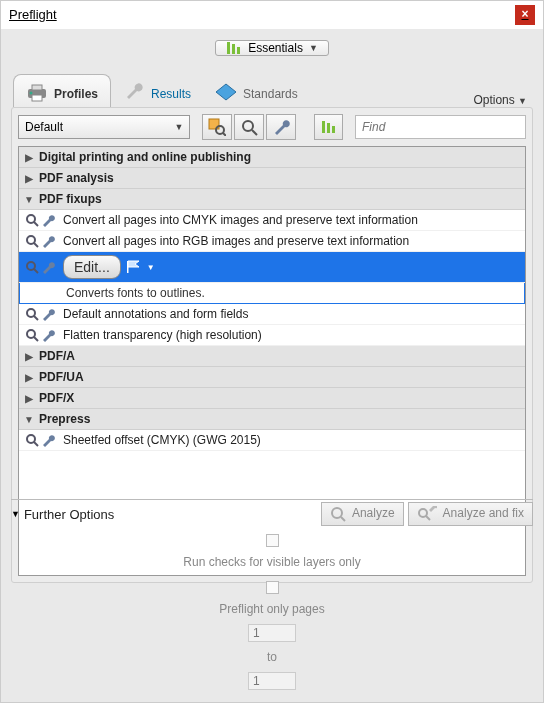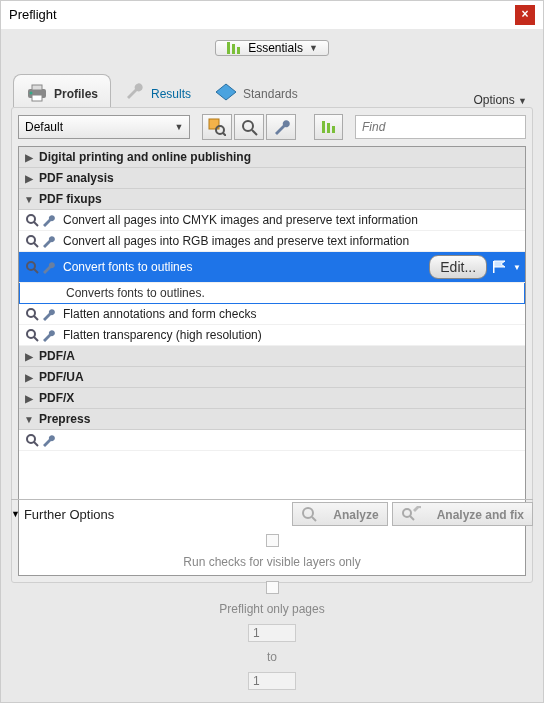--- a/index.html
+++ b/index.html
@@ -1,18 +1,18 @@
 <!DOCTYPE html>
 <html><head>
 <meta charset="utf-8">
 <style>
 * { box-sizing: border-box; margin: 0; padding: 0; font-family: "Segoe UI", Tahoma, sans-serif; font-size: 12px; }
 body { background: #fff; width: 544px; height: 703px; overflow: hidden; border: 1px solid #ccc; position: relative; }
 
-.titlebar { height: 28px; line-height: 28px; padding: 0 8px; background: #fff; display: flex; align-items: center; }
+.titlebar { height: 28px; line-height: 28px; padding: 0 8px; background: #fff; display: flex; align-items: center; text-decoration: underline; }
 .titlebar .title { flex: 1; font-size: 13px; }
 .close-btn { width: 20px; height: 20px; background: #c42b1c; color: #fff; text-align: center; line-height: 18px; font-weight: bold; cursor: pointer; font-size:12px;}
 
 .content { position: absolute; top: 28px; left: 0; right: 0; bottom: 0; background: #e9e9e9; }
 
 .topbar { height: 38px; display: flex; justify-content: center; align-items: center; }
 .ess-btn { background: linear-gradient(#fdfdfd,#eaeaea); border: 1px solid #aaa; border-radius: 3px; padding: 0 10px; display: inline-flex; align-items: center; gap: 6px; cursor: pointer; }
 .tri-down { font-size: 9px; color: #444; }
 
 .tabrow { display:flex; align-items:flex-end; padding: 0 12px; height: 40px; position:relative;}
@@ -37,21 +37,21 @@
 .item .label { flex:1; color:#222; }
 .item.selected { background:#1e74e8; }
 .item.selected .label { color:#fff; }
 .sel-row { border:1px solid #1e74e8; border-top:none; padding:3px 4px 3px 46px; background:#fff; color:#333;}
 .edit-pill { background: linear-gradient(#fafafa,#d8d8d8); border:1px solid #888; border-radius:9px; padding:3px 10px; font-size:14px; color:#333; cursor:pointer;}
 .flag { width:16px; height:14px; }
 
 .footer { position:absolute; left:10px; right:10px; bottom:6px; }
 .frow1 { display:flex; align-items:center; border-top:1px solid #bbb; padding:2px 0;}
 .frow1 .lab { flex:1; font-size:13px; color:#222; }
-.fbtn { display:inline-flex; align-items:flex-end; gap:16px; border:1px solid #b5b5b5; background:linear-gradient(#f5f5f5,#e5e5e5); padding:3px 8px; color:#888; cursor:pointer; margin-left:4px;font-weight:bold;}
+.fbtn { display:inline-flex; align-items:flex-start; gap:6px; border:1px solid #b5b5b5; background:linear-gradient(#f5f5f5,#e5e5e5); padding:3px 8px; color:#888; cursor:pointer; margin-left:4px;}
 .frow2, .frow3 { padding:6px 2px; color:#888; display:flex; align-items:center; gap:8px;flex-direction:column;}
 .chk { width:13px; height:13px; border:1px solid #bbb; background:#fafafa; display:inline-block;}
 .pgfield { width:48px; height:18px; background:#f2f2f2; border:1px solid #ccc; padding:0 4px; color:#777;}
 
 svg { display:block; }
 </style>
 </head>
 <body>
 
 <div class="titlebar">
@@ -187,41 +187,40 @@
       <div class="item selected">
         <span class="icons">
           <svg width="14" height="14">
               <circle cx="6" cy="6" r="4" fill="none" stroke="#556" stroke-width="2"></circle>
               <line x1="9" y1="9" x2="13" y2="13" stroke="#556" stroke-width="2"></line>
             </svg>
           <svg width="14" height="14">
               <path d="M2 12 L8 6 A3 3 0 1 1 10 8 L4 14 Z" fill="#6a7fa0"></path>
             </svg>
         </span>
-        <span class="label">Convert fonts to outlines</span>
         <span class="edit-pill">Edit...</span>
         <svg class="flag" width="16" height="14">
             <rect x="2" y="1" width="1.5" height="12" fill="#fff"></rect>
             <polygon points="3,1 14,1 10,4 14,7 3,7" fill="#cfe5ff" stroke="#fff"></polygon>
           </svg>
         <span class="tri-down" style="color:#fff;font-size:8px;margin-left:2px">▼</span>
       </div>
       <div class="sel-row">Converts fonts to outlines.</div>
 
       <div class="item">
         <span class="icons">
           <svg width="14" height="14">
               <circle cx="6" cy="6" r="4" fill="none" stroke="#556" stroke-width="2"></circle>
               <line x1="9" y1="9" x2="13" y2="13" stroke="#556" stroke-width="2"></line>
             </svg>
           <svg width="14" height="14">
               <path d="M2 12 L8 6 A3 3 0 1 1 10 8 L4 14 Z" fill="#6a7fa0"></path>
             </svg>
         </span>
-        <span class="label">Flatten annotations and form checks</span>
+        <span class="label">Default annotations and form fields</span>
       </div>
 
       <div class="item">
         <span class="icons">
           <svg width="14" height="14">
               <circle cx="6" cy="6" r="4" fill="none" stroke="#556" stroke-width="2"></circle>
               <line x1="9" y1="9" x2="13" y2="13" stroke="#556" stroke-width="2"></line>
             </svg>
           <svg width="14" height="14">
               <path d="M2 12 L8 6 A3 3 0 1 1 10 8 L4 14 Z" fill="#6a7fa0"></path>
@@ -250,20 +249,21 @@
       <div class="item">
         <span class="icons">
           <svg width="14" height="14">
               <circle cx="6" cy="6" r="4" fill="none" stroke="#556" stroke-width="2"></circle>
               <line x1="9" y1="9" x2="13" y2="13" stroke="#556" stroke-width="2"></line>
             </svg>
           <svg width="14" height="14">
               <path d="M2 12 L8 6 A3 3 0 1 1 10 8 L4 14 Z" fill="#6a7fa0"></path>
             </svg>
         </span>
+        <span class="label">Sheetfed offset (CMYK) (GWG 2015)</span>
       </div>
     </div>
   </div>
 
   <div class="footer">
     <div class="frow1">
       <span style="font-size:9px;margin-right:4px">▼</span>
       <span class="lab">Further Options</span>
       <span class="fbtn">
         <svg width="16" height="16">

